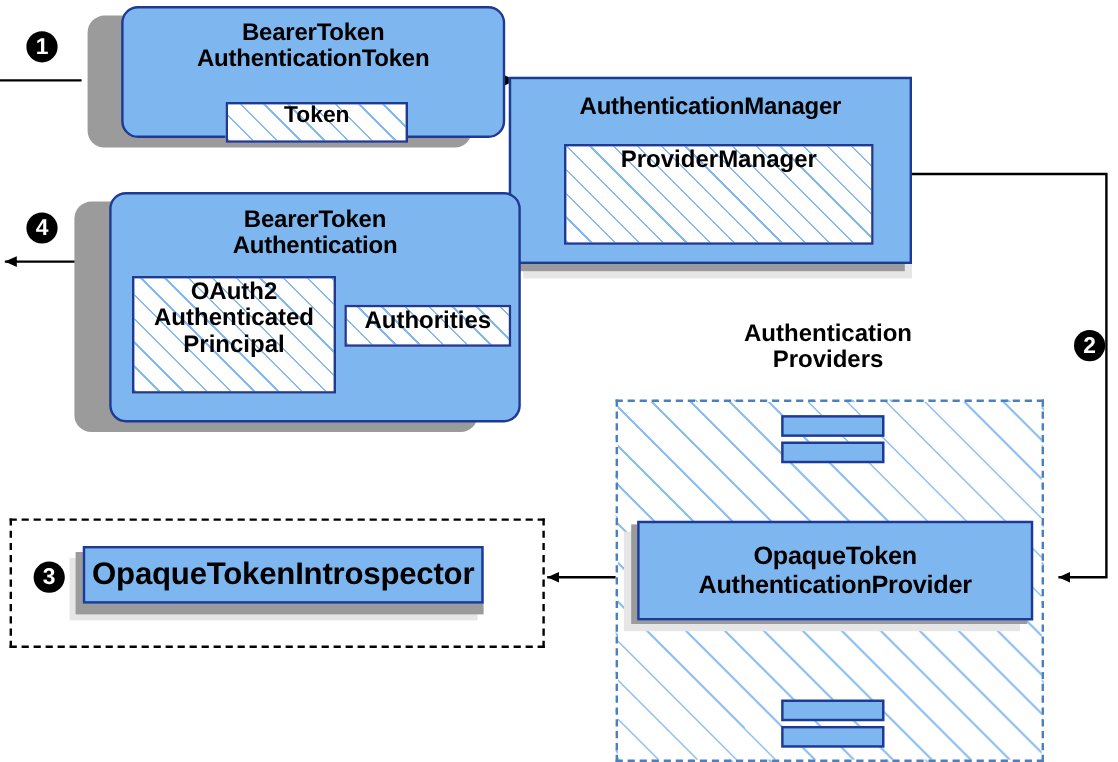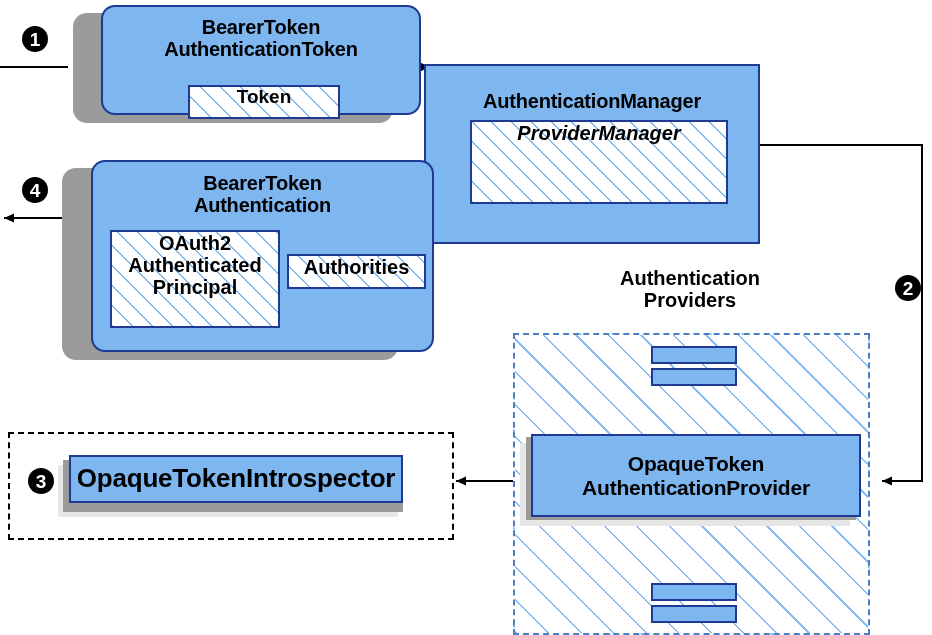--- a/index.html
+++ b/index.html
@@ -162,23 +162,23 @@
   <div class="abs blue-box round" style="left:65px; top:5px; width:320px; height:110px; padding-top:9px;">
     <div class="box-title" style="font-size:20px;">BearerToken
 AuthenticationToken</div>
     <div class="inner-box" style="position:absolute; left:85px; top:78px; width:148px; height:30px;">
       <span style="font-size:19px;">Token</span>
     </div>
   </div>
 
   <div class="abs shadow-light" style="left:436px; top:76px; width:324px; height:156px;"></div>
   <div class="abs shadow-dark" style="left:430px; top:70px; width:324px; height:156px;"></div>
-  <div class="abs blue-box" style="left:424px; top:64px; width:336px; height:180px; padding-top:24px;">
+  <div class="abs blue-box" style="left:424px; top:64px; width:336px; height:156px; padding-top:12px;">
     <div class="box-title" style="font-size:20px;">AuthenticationManager</div>
-    <div class="inner-box" style="position:absolute; left:44px; top:54px; width:254px; height:80px;font-style:italic;">
+    <div class="inner-box" style="position:absolute; left:44px; top:54px; width:254px; height:80px;">
       <span style="font-size:20px;">ProviderManager</span>
     </div>
   </div>
 
   <div class="abs badge" style="left:22px; top:177px; width:26px; height:26px; font-size:19px;">4</div>
 
   <div class="abs shadow-dark" style="left:62px; top:168px; width:336px; height:192px; border-radius:14px;"></div>
   <div class="abs blue-box round" style="left:55px; top:160px; width:343px; height:192px; padding-top:10px;">
     <div class="box-title" style="font-size:20px;">BearerToken
 Authentication</div>

